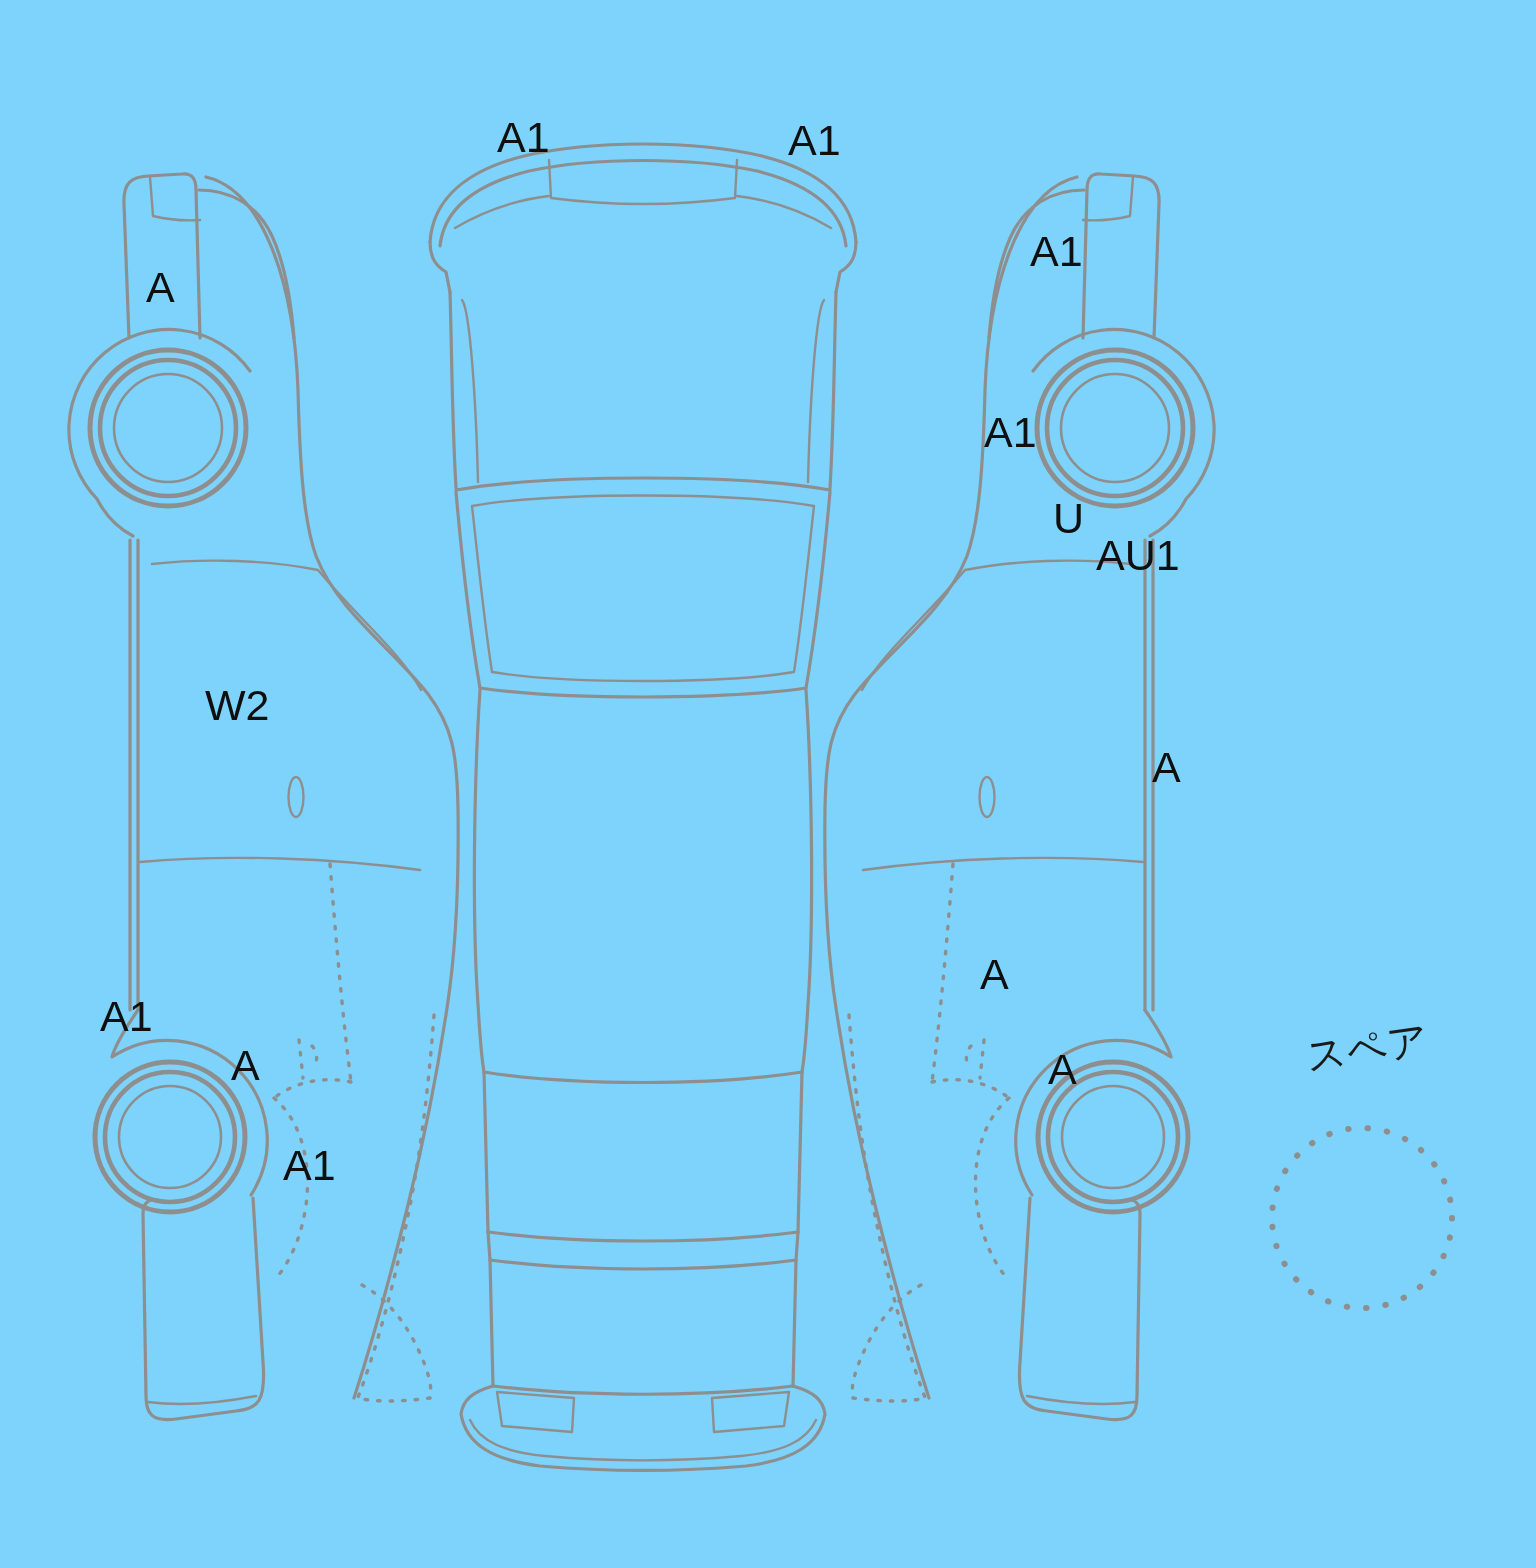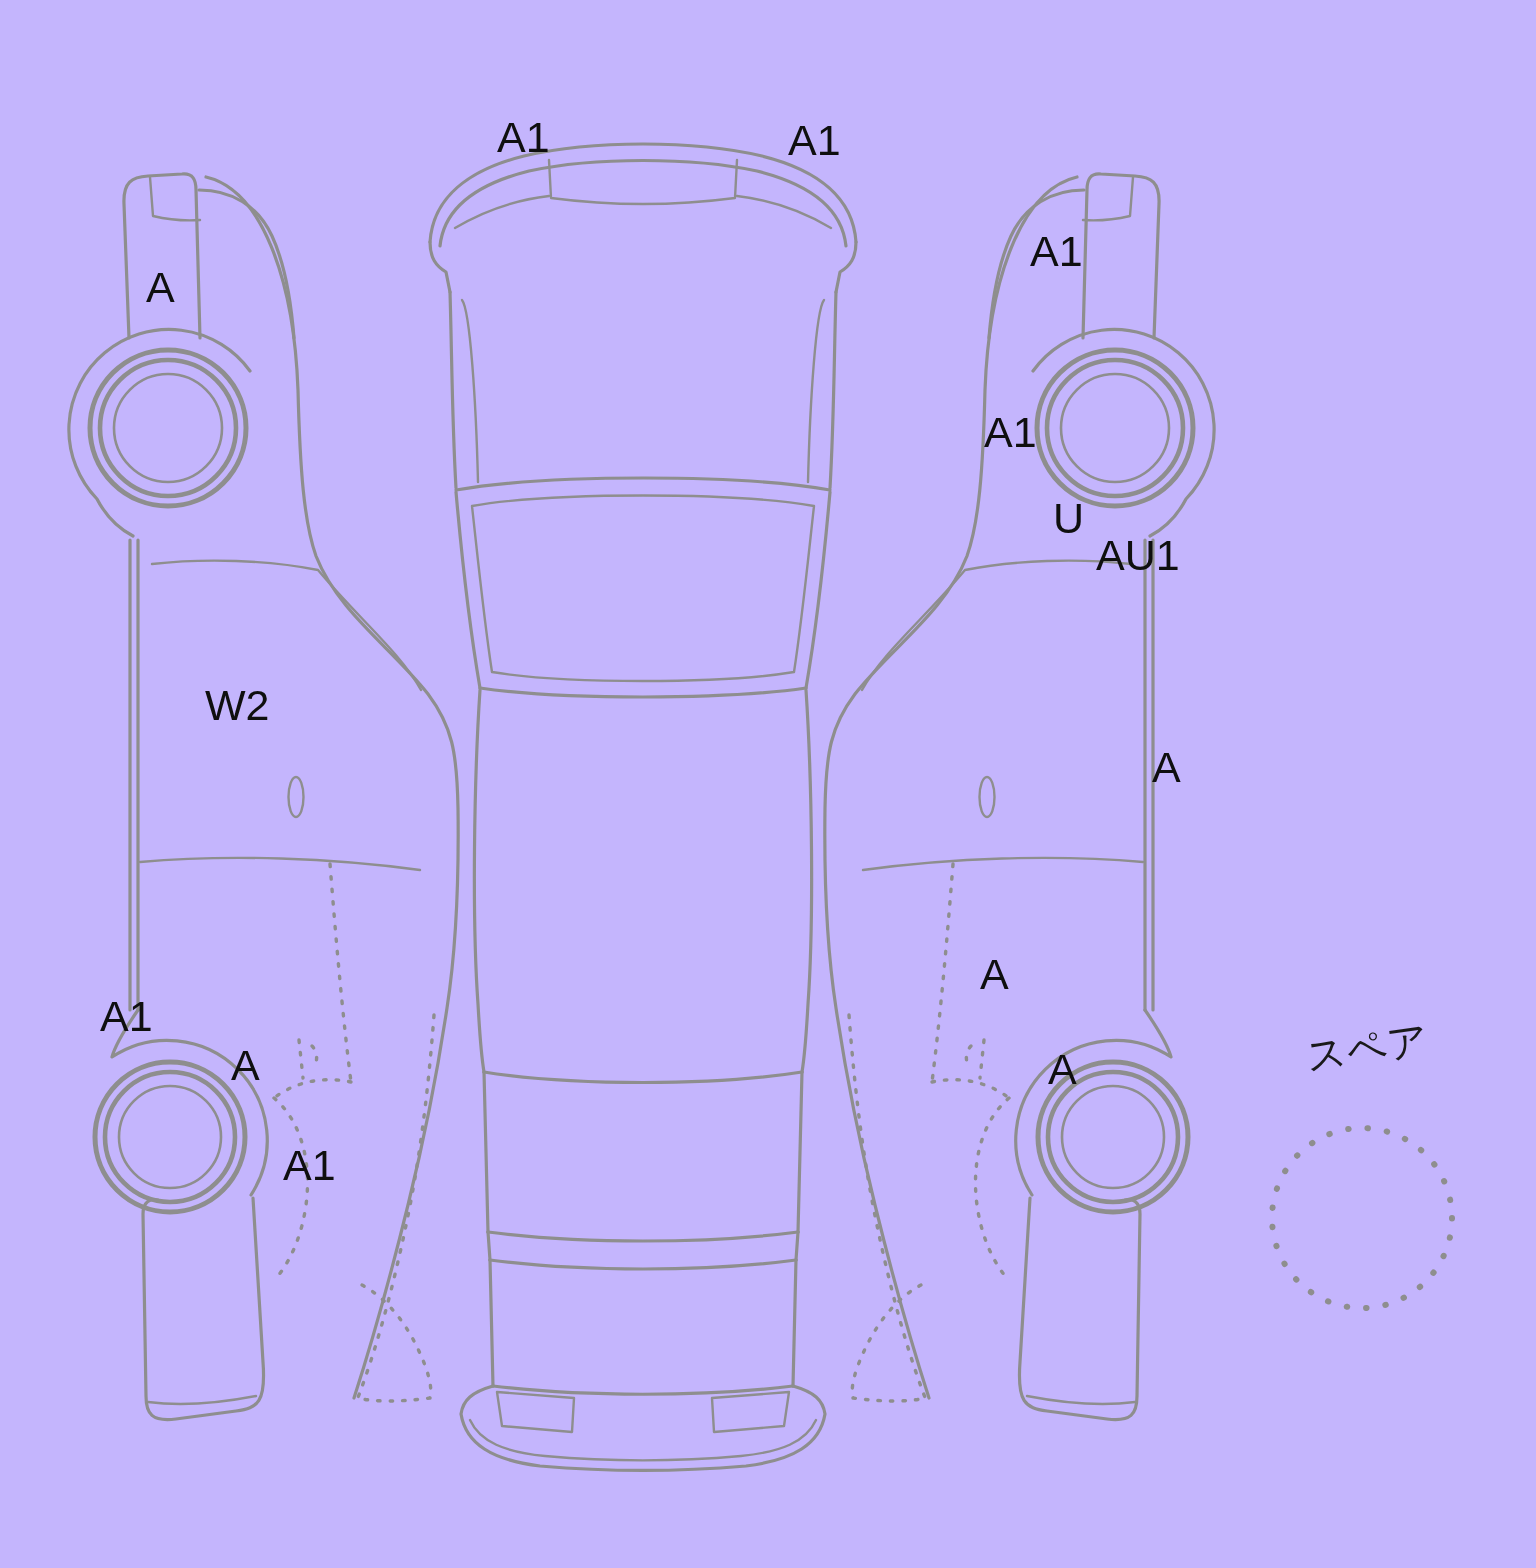--- a/index.html
+++ b/index.html
@@ -5,21 +5,21 @@
   html, body {
     margin: 0;
     padding: 0;
     background: #ffffff;
     font-family: "Liberation Sans", sans-serif;
   }
   .stage {
     position: relative;
     width: 1536px;
     height: 1568px;
-    background: #c4b5fd;
+    background: #7dd3fc;
     overflow: hidden;
   }
   .stage svg { position: absolute; inset: 0; }
 
   
   .art path, .art circle, .art ellipse, .art line {
     fill: none;
     stroke: #8e8e8e;
     stroke-width: 3.2;
     stroke-linecap: round;

